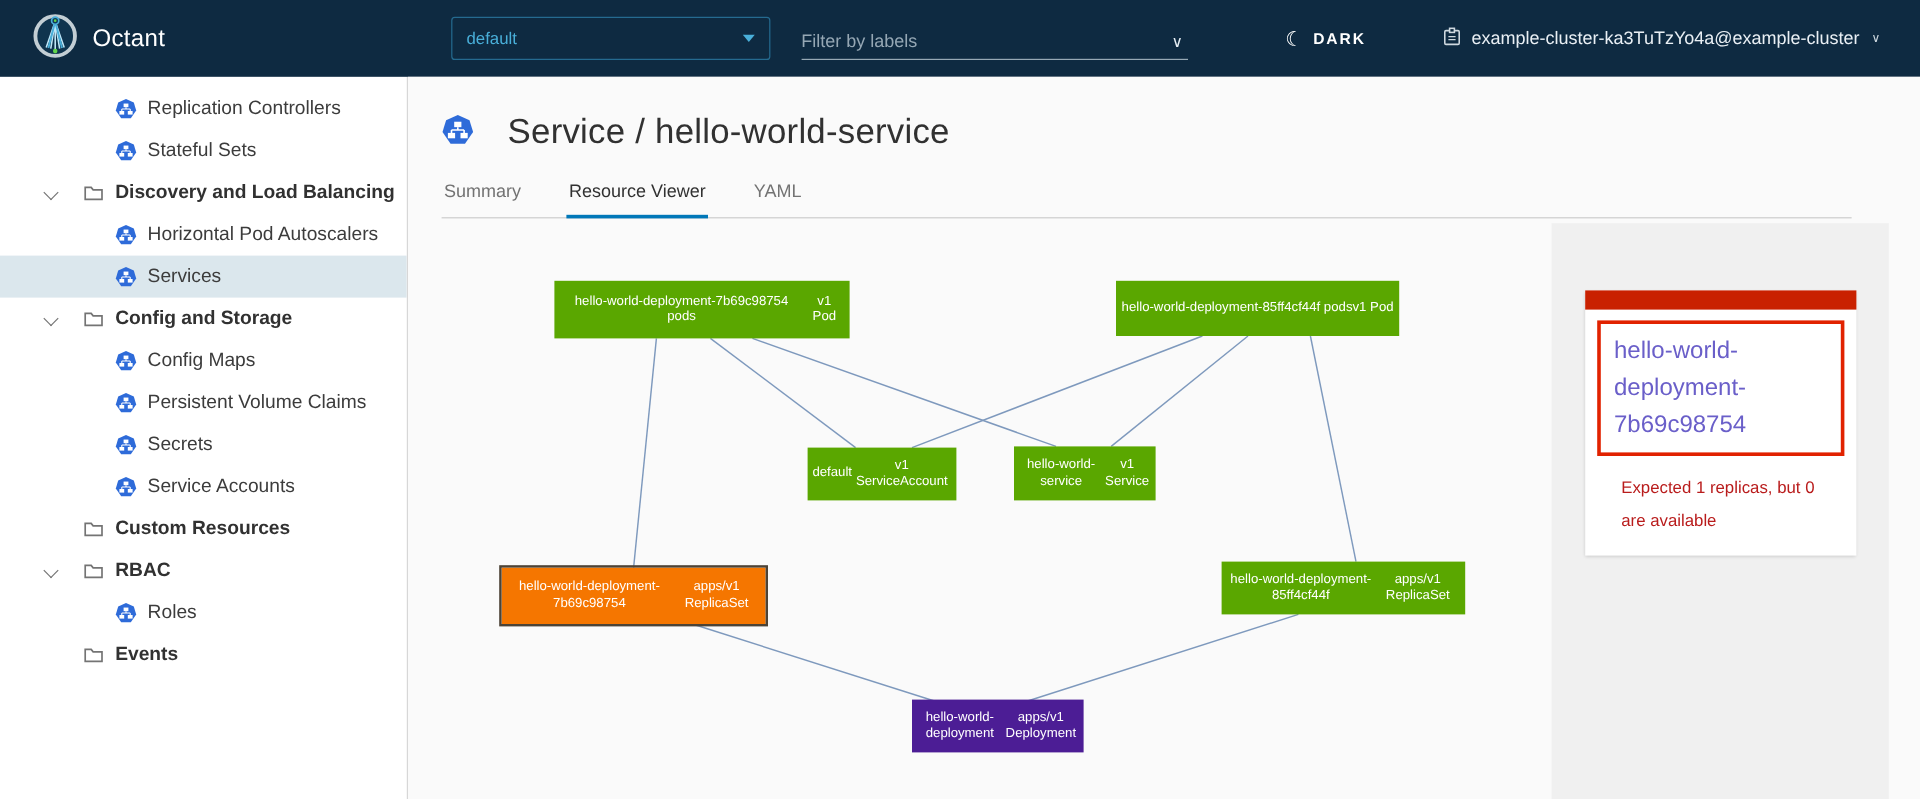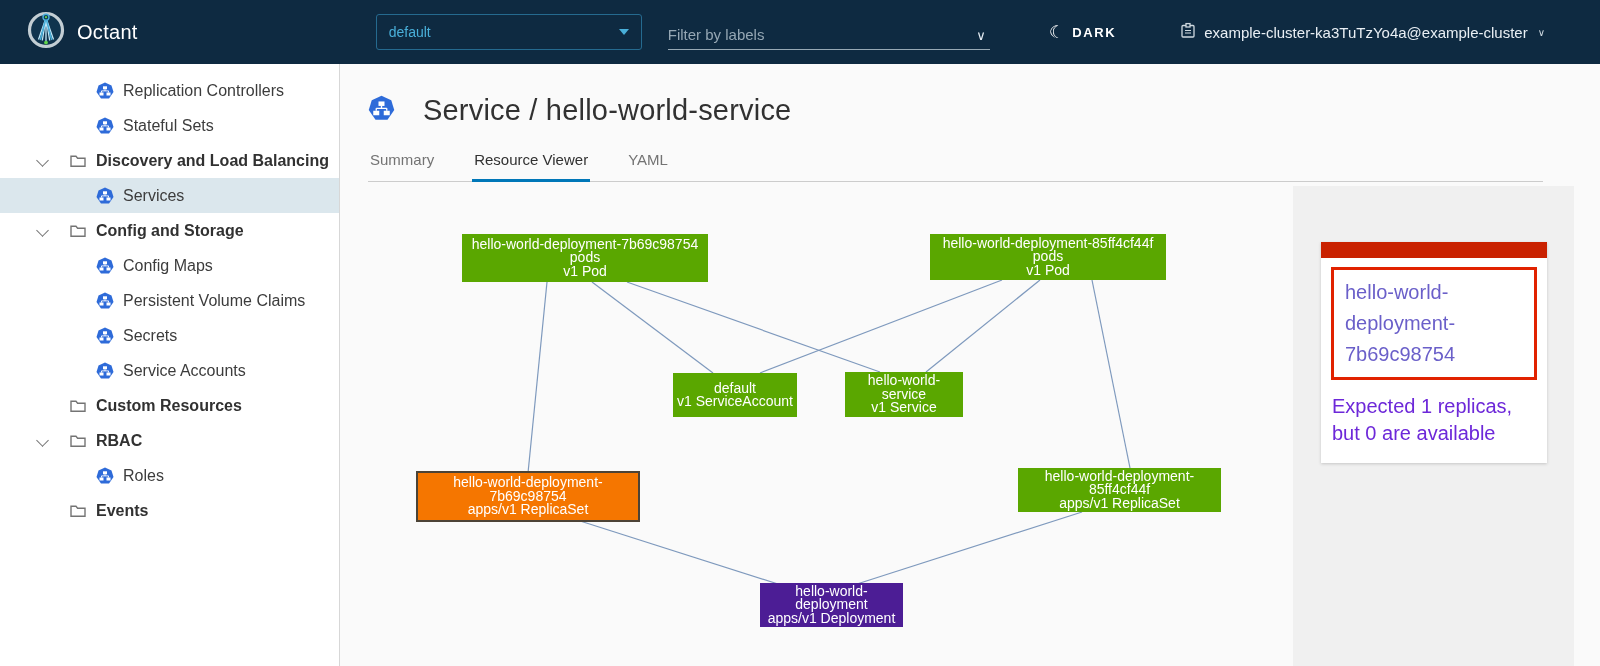--- a/index.html
+++ b/index.html
@@ -1,21 +1,21 @@
 <!DOCTYPE html>
 <html><head>
 <meta charset="utf-8">
 <style>
   * { margin:0; padding:0; box-sizing:border-box; }
   html,body { width:1600px; height:666px; overflow:hidden;
     font-family:"Liberation Sans","DejaVu Sans",sans-serif; background:#fafafa; }
 
   
   .header { position:relative; height:64px; background:#0e2a41; display:flex; align-items:center;
-    padding:0 55px 0 26px; color:#fff; }
+    padding:0 33px 0 26px; color:#fff; }
   .brand { display:flex; align-items:center; gap:11px; }
   .brand-title { font-size:20px; font-weight:300; letter-spacing:.3px; color:#ffffff; }
   .ns-select { margin-left:238px; width:266px; height:36px; border:1px solid #256a8f; border-radius:3px;
     display:flex; align-items:center; padding:0 12px; color:#49afd9; font-size:14px; cursor:pointer; }
   .ns-caret { margin-left:auto; width:0; height:0; border-left:5px solid transparent;
     border-right:5px solid transparent; border-top:6px solid #49afd9; }
   .filter { margin-left:26px; width:322px; height:36px; display:flex; align-items:flex-end;
     border-bottom:1px solid #97a9b5; padding-bottom:6px; }
   .filter input { flex:1; background:transparent; border:none; outline:none; color:#e6eef4; font-size:15px;
     font-family:inherit; }
@@ -46,31 +46,31 @@
   
   .content { position:relative; flex:1; background:#fafafa; }
   .page-title { display:flex; align-items:center; gap:28px; padding:30px 0 16px 28px; }
   .page-title h1 { font-size:29px; font-weight:300; color:#313131; letter-spacing:.2px; }
   .tabs-wrap { margin:0 57px 0 28px; border-bottom:1px solid #cccccc; display:flex; }
   .tab { font-size:15px; color:#737373; padding:8px 2px 11px; margin-right:36px; cursor:pointer; }
   .tab.active { color:#313131; font-weight:500; border-bottom:3px solid #0077b8; margin-bottom:-1px; }
 
   .graph { position:absolute; left:0; right:0; top:119px; bottom:0; }
   .graph svg.edges { position:absolute; left:0; top:0; width:100%; height:100%; }
-  .gnode { position:absolute; display:flex; flex-direction:column; align-items:center; justify-content:center;
-    color:#ffffff; font-size:14px; line-height:13.5px; text-align:center; cursor:pointer; padding:2px 4px; }
+  .gnode { position:absolute; display:flex; flex-direction:row; align-items:center; justify-content:center;
+    color:#ffffff; font-size:11px; line-height:13.5px; text-align:center; cursor:pointer; padding:2px 4px; }
   .gnode.selected { outline:2px solid #4c4336; }
 
   .side-panel { position:absolute; top:122px; right:26px; width:281px; bottom:0; background:#f0f0f0; }
   .status-card { position:relative; margin:56px 27px 0 28px; background:#ffffff;
     box-shadow:0 1px 3px rgba(0,0,0,.18); padding-bottom:16px; }
   .status-bar { height:16px; }
   .status-title-box { margin:9px 10px 0 10px; border-style:solid; border-width:3px; padding:7px 11px; }
   .status-title { font-size:20px; line-height:31px; cursor:pointer; word-break:break-word; }
-  .status-msg { margin:13px 12px 0 11px; font-size:20px; line-height:27px; color:#6d28d9; }
+  .status-msg { margin:13px 12px 0 30px; font-size:14px; line-height:27px; color:#b91c1c; }
 </style>
 </head>
 <body>
 
 <div class="header">
   <div class="brand">
     <span>
       <svg width="40" height="40" viewBox="0 0 40 40">
         <circle cx="20" cy="20" r="16.5" fill="#10344e" stroke="#c3ced4" stroke-width="3.2"></circle>
         <path d="M20 8 L12.5 29.5 M20 8 L16.3 30.5 M20 8 L20 31 M20 8 L23.7 30.5 M20 8 L27.5 29.5" stroke="#bfe6f7" stroke-width="1.3" fill="none"></path>
@@ -150,20 +150,32 @@
         <span class="slabel">Stateful Sets</span>
       </div>
       <div class="srow group">
         <span class="chev"></span>
         <span class="licon">
           <svg width="16" height="15" viewBox="0 0 16 15">
  <path d="M1 3.2 h5 l1.6 2 H15 v8 H1 z M1 3.2 v2" fill="none" stroke="#747474" stroke-width="1.4"></path>
           </svg>
         </span>
         <span class="slabel">Discovery and Load Balancing</span>
+      </div>
+      <div class="srow">
+        <span class="ricon">
+          <svg width="18" height="18" viewBox="0 0 18 18">
+ <polygon points="9,0.5 15.5,3.5 17.5,10 13,16.5 5,16.5 0.5,10 2.5,3.5" fill="#2e6bd9"></polygon>
+ <rect x="7" y="4.3" width="4" height="3" fill="#fff"></rect>
+ <path d="M9 7.3 v1.6 M5.5 8.9 h7 M5.5 8.9 v1.6 M12.5 8.9 v1.6" stroke="#fff" stroke-width="0.9" fill="none"></path>
+ <rect x="3.5" y="10.5" width="4" height="3" fill="#fff"></rect>
+ <rect x="10.5" y="10.5" width="4" height="3" fill="#fff"></rect>
+          </svg>
+        </span>
+        <span class="slabel">Horizontal Pod Autoscalers</span>
       </div>
       <div class="srow selected">
         <span class="ricon">
           <svg width="18" height="18" viewBox="0 0 18 18">
  <polygon points="9,0.5 15.5,3.5 17.5,10 13,16.5 5,16.5 0.5,10 2.5,3.5" fill="#2e6bd9"></polygon>
  <rect x="7" y="4.3" width="4" height="3" fill="#fff"></rect>
  <path d="M9 7.3 v1.6 M5.5 8.9 h7 M5.5 8.9 v1.6 M12.5 8.9 v1.6" stroke="#fff" stroke-width="0.9" fill="none"></path>
  <rect x="3.5" y="10.5" width="4" height="3" fill="#fff"></rect>
  <rect x="10.5" y="10.5" width="4" height="3" fill="#fff"></rect>
           </svg>

